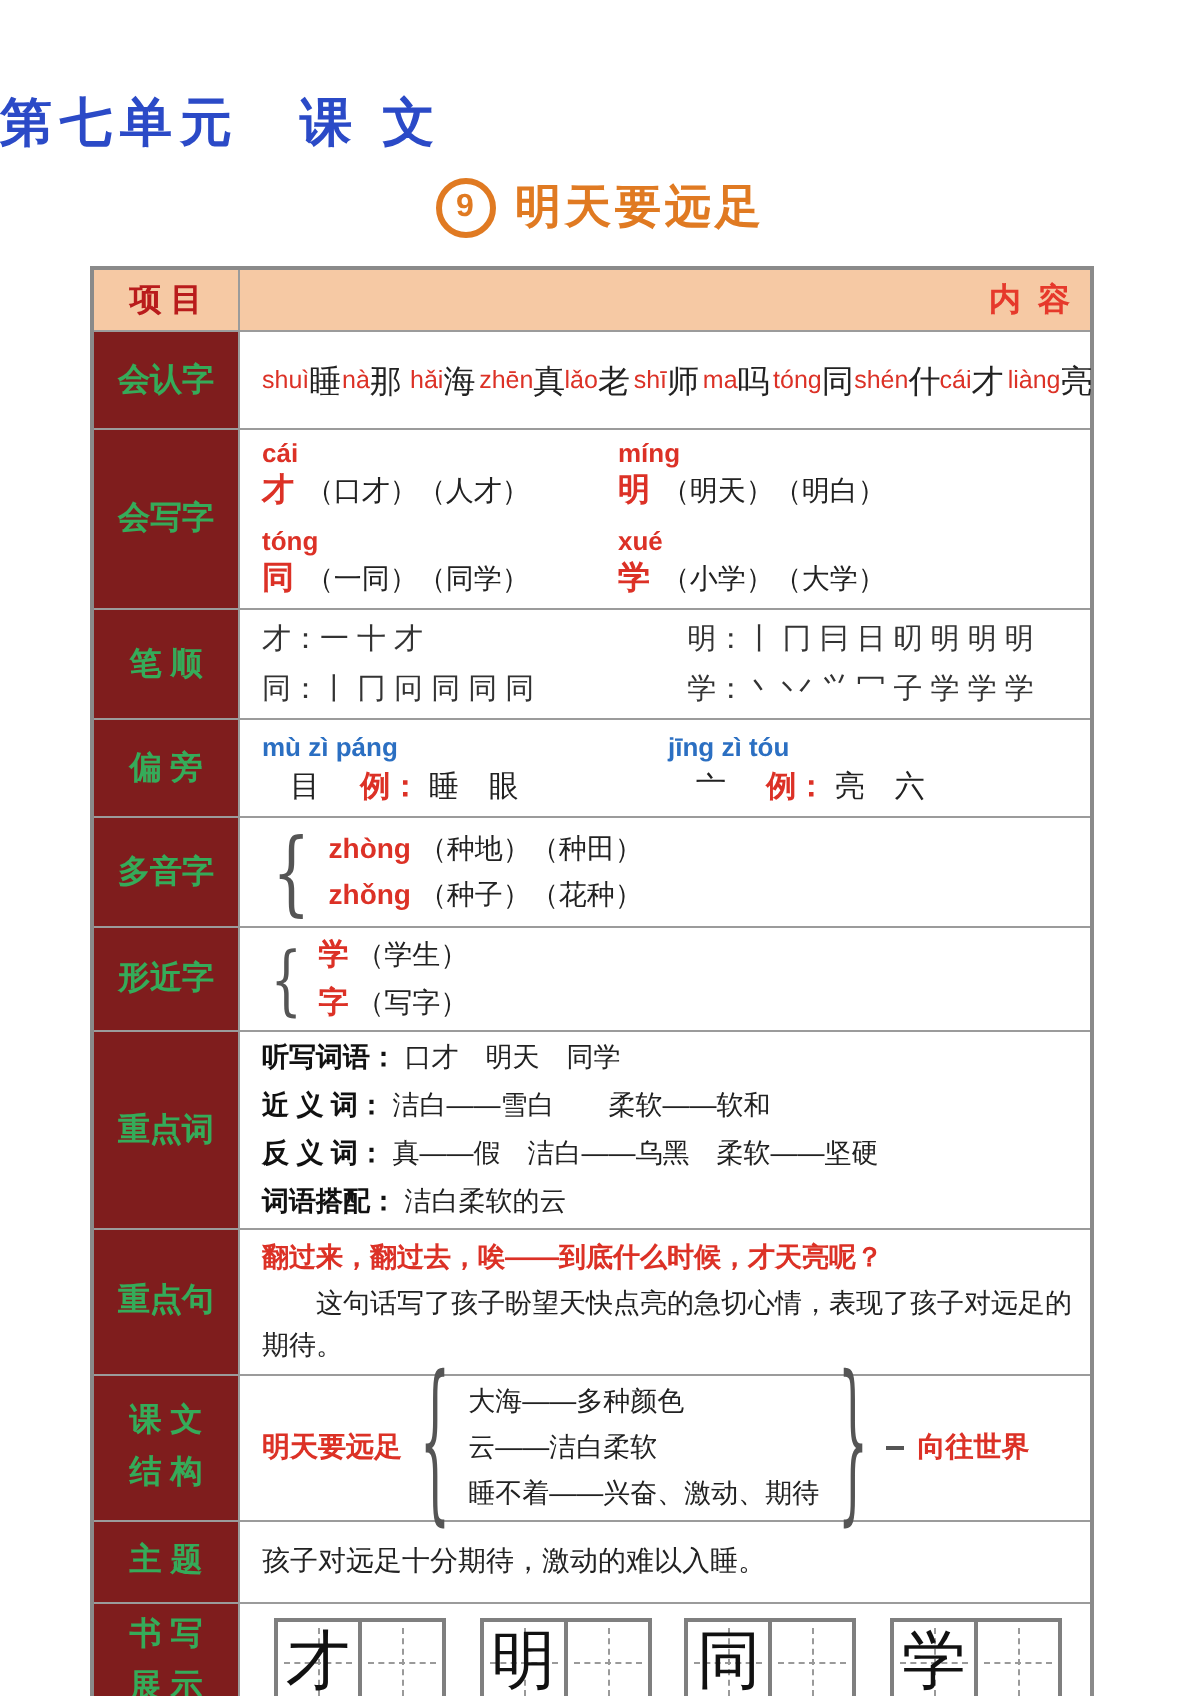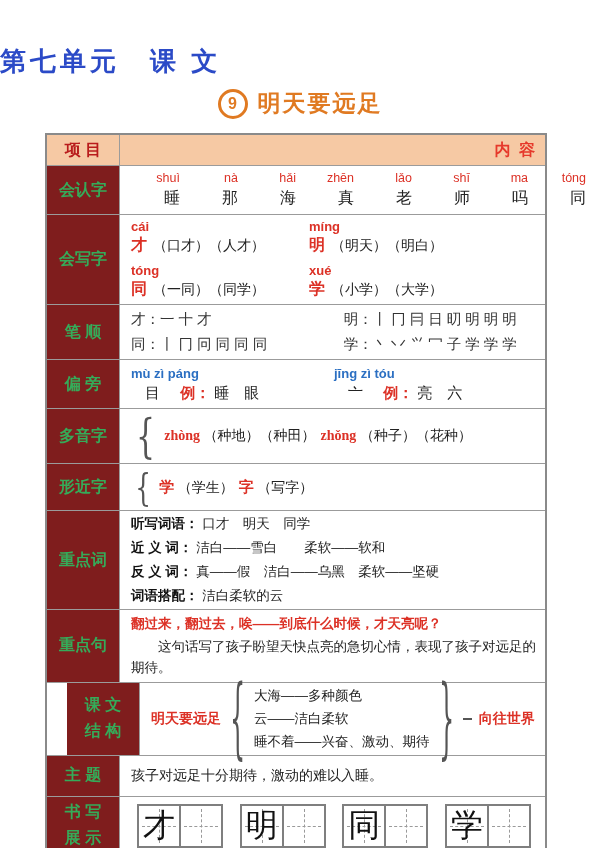--- a/index.html
+++ b/index.html
@@ -21,21 +21,21 @@
   .lab{flex:0 0 72px;width:72px;background:#7f1d1d;border-right:1px solid #9b9b9b;
       display:flex;flex-direction:column;align-items:center;justify-content:center;
       color:#35ab59;font-weight:bold;font-size:16px;gap:5px;text-align:center;}
   .cnt{flex:1;padding:4px 8px 4px 11px;font-size:14px;display:flex;flex-direction:column;justify-content:center;min-width:0;}
   .hdr{background:#f6c9a4;}
   .hdr .lab{background:#f6c9a4;color:#b91c1c;}
   .hdr .cnt{color:#e6392b;font-weight:bold;font-size:16px;align-items:flex-end;letter-spacing:2px;}
 
   
   .pairs{display:flex;gap:9px;align-items:flex-end;flex-wrap:nowrap;}
-  .pair{display:flex;flex-direction:column;align-items:flex-end;min-width:25px;margin-left:24px;}
+  .pair{display:flex;flex-direction:row;align-items:center;min-width:25px;}
   .pair .py{font-size:12.5px;color:#dc3126;white-space:nowrap;}
   .pair .ch{font-size:16px;margin-top:3px;}
 
   
   .xz{display:grid;grid-template-columns:178px 1fr;row-gap:7px;}
   .xz .py{font-size:13px;color:#dc3126;font-weight:bold;}
   .xz .ln{font-size:14px;margin-top:1px;}
   .xz .ch{color:#dc3126;font-weight:bold;font-size:16px;margin-right:2px;}
 
   
@@ -49,21 +49,21 @@
   
   .bs{display:grid;grid-template-columns:1.1fr 1fr;row-gap:6px;font-size:14.5px;color:#333;}
 
   
   .brc{display:flex;align-items:center;gap:4px;}
   .brace{font-family:"DejaVu Serif",serif;color:#555;font-weight:normal;line-height:1;
          display:inline-block;transform:scaleX(.65);}
   .brace.b2{font-size:46px;}
   .brace.b3{font-size:38px;}
   .brace.tall{font-size:30px;transform:scale(.8,2.9);}
-  .stack{display:flex;flex-direction:row;gap:5px;font-size:14px;font-family:Liberation Serif, serif;}
+  .stack{display:flex;flex-direction:column;gap:5px;font-size:14px;}
   .stack .py{color:#dc3126;font-weight:bold;}
   .stack .ch{color:#dc3126;font-weight:bold;font-size:15px;}
 
   
   .kw{display:flex;flex-direction:column;gap:6px;font-size:13.5px;}
   .kw .kwlab{font-weight:bold;color:#111;}
 
   
   .sent{font-size:13.5px;font-weight:bold;color:#dc3126;line-height:1.5;}
   .ana{font-size:13.5px;margin-top:3px;text-indent:2em;line-height:1.5;}
@@ -91,21 +91,21 @@
   
   .rh-hdr{min-height:30px;}
   .rh-renzi{min-height:48px;}
   .rh-xiezi{min-height:73px;}
   .rh-pp{min-height:48px;}
   .rh-bs{min-height:54px;}
   .rh-dy{min-height:53px;}
   .rh-xj{min-height:45px;}
   .rh-kw{min-height:89px;}
   .rh-ju{min-height:50px;}
-  .rh-jg{min-height:63px;padding-left:20px;}
+  .rh-jg{min-height:63px;}
   .rh-zt{min-height:40px;}
   .rh-sx{min-height:58px;}
 </style>
 </head>
 <body>
 
 <div class="titles">
   <div class="t1">第七单元　课 文</div>
   <div class="t2">
     <span class="badge">9</span>

